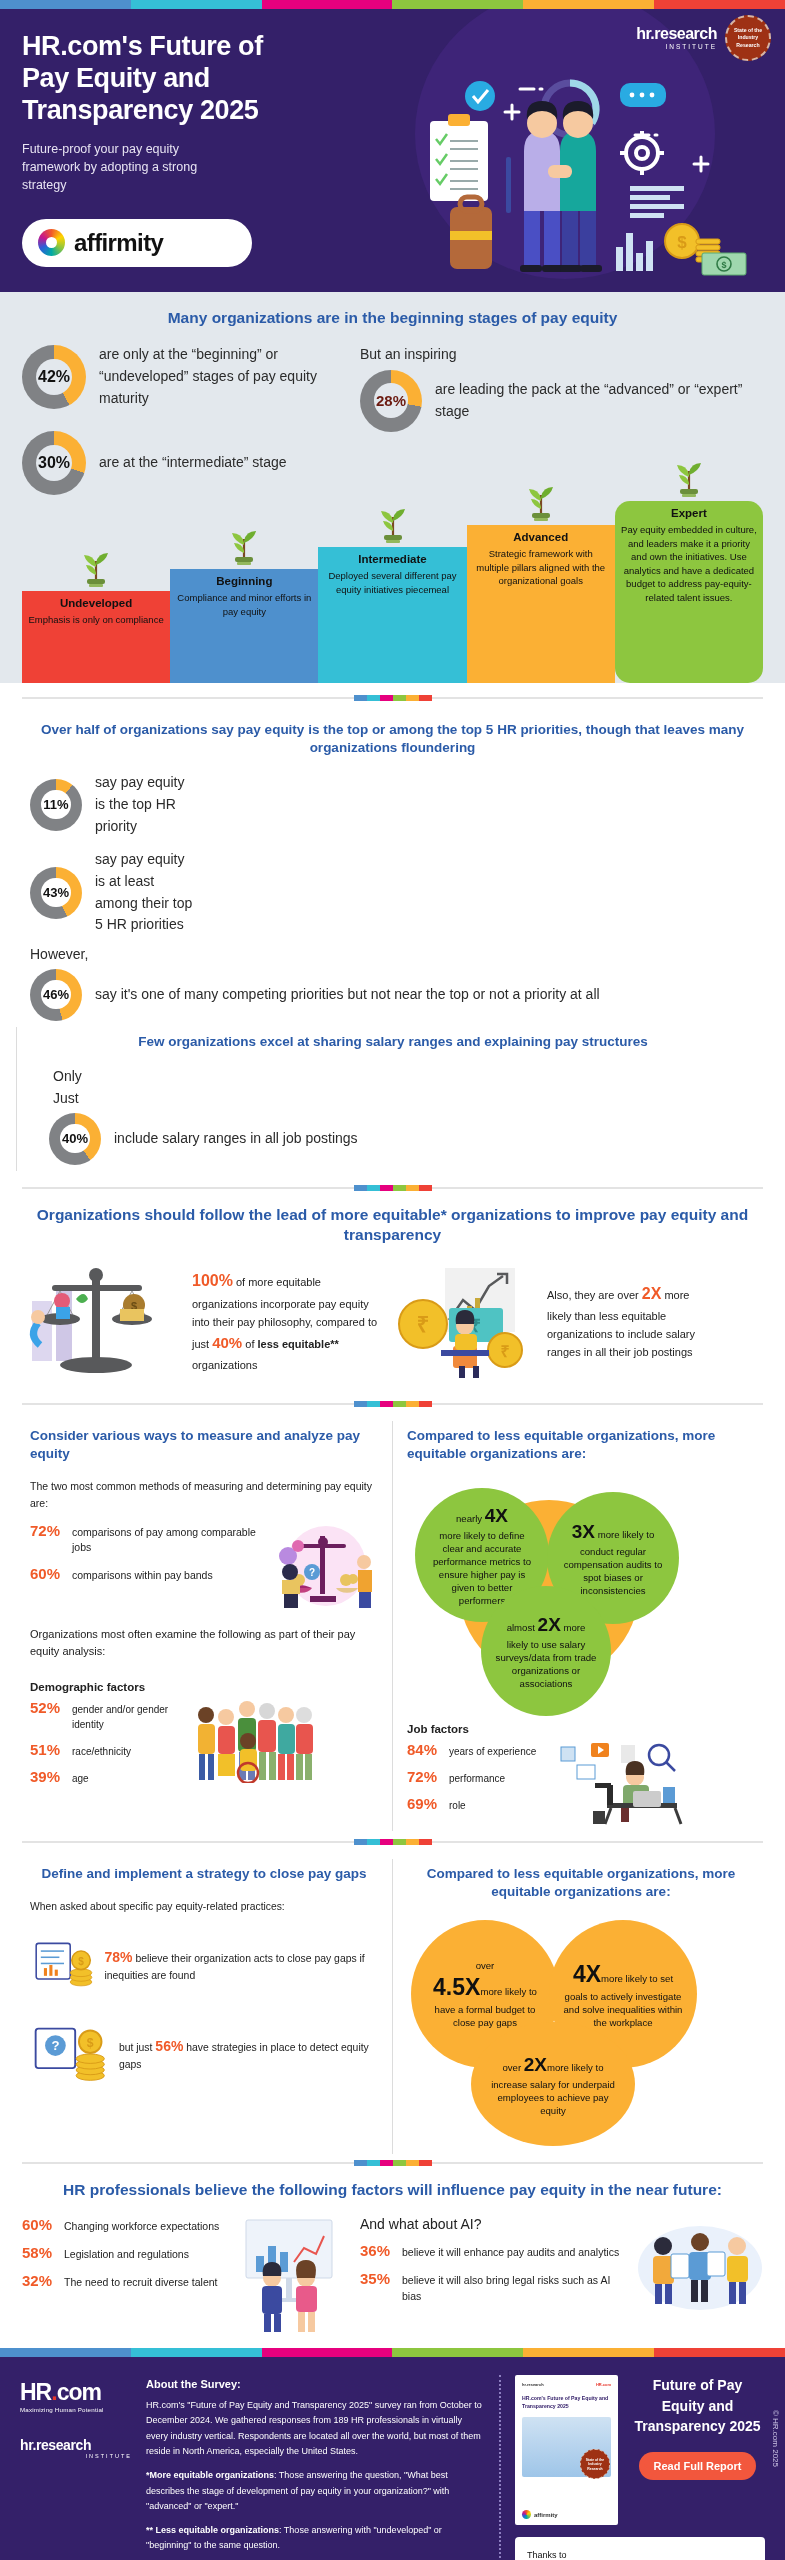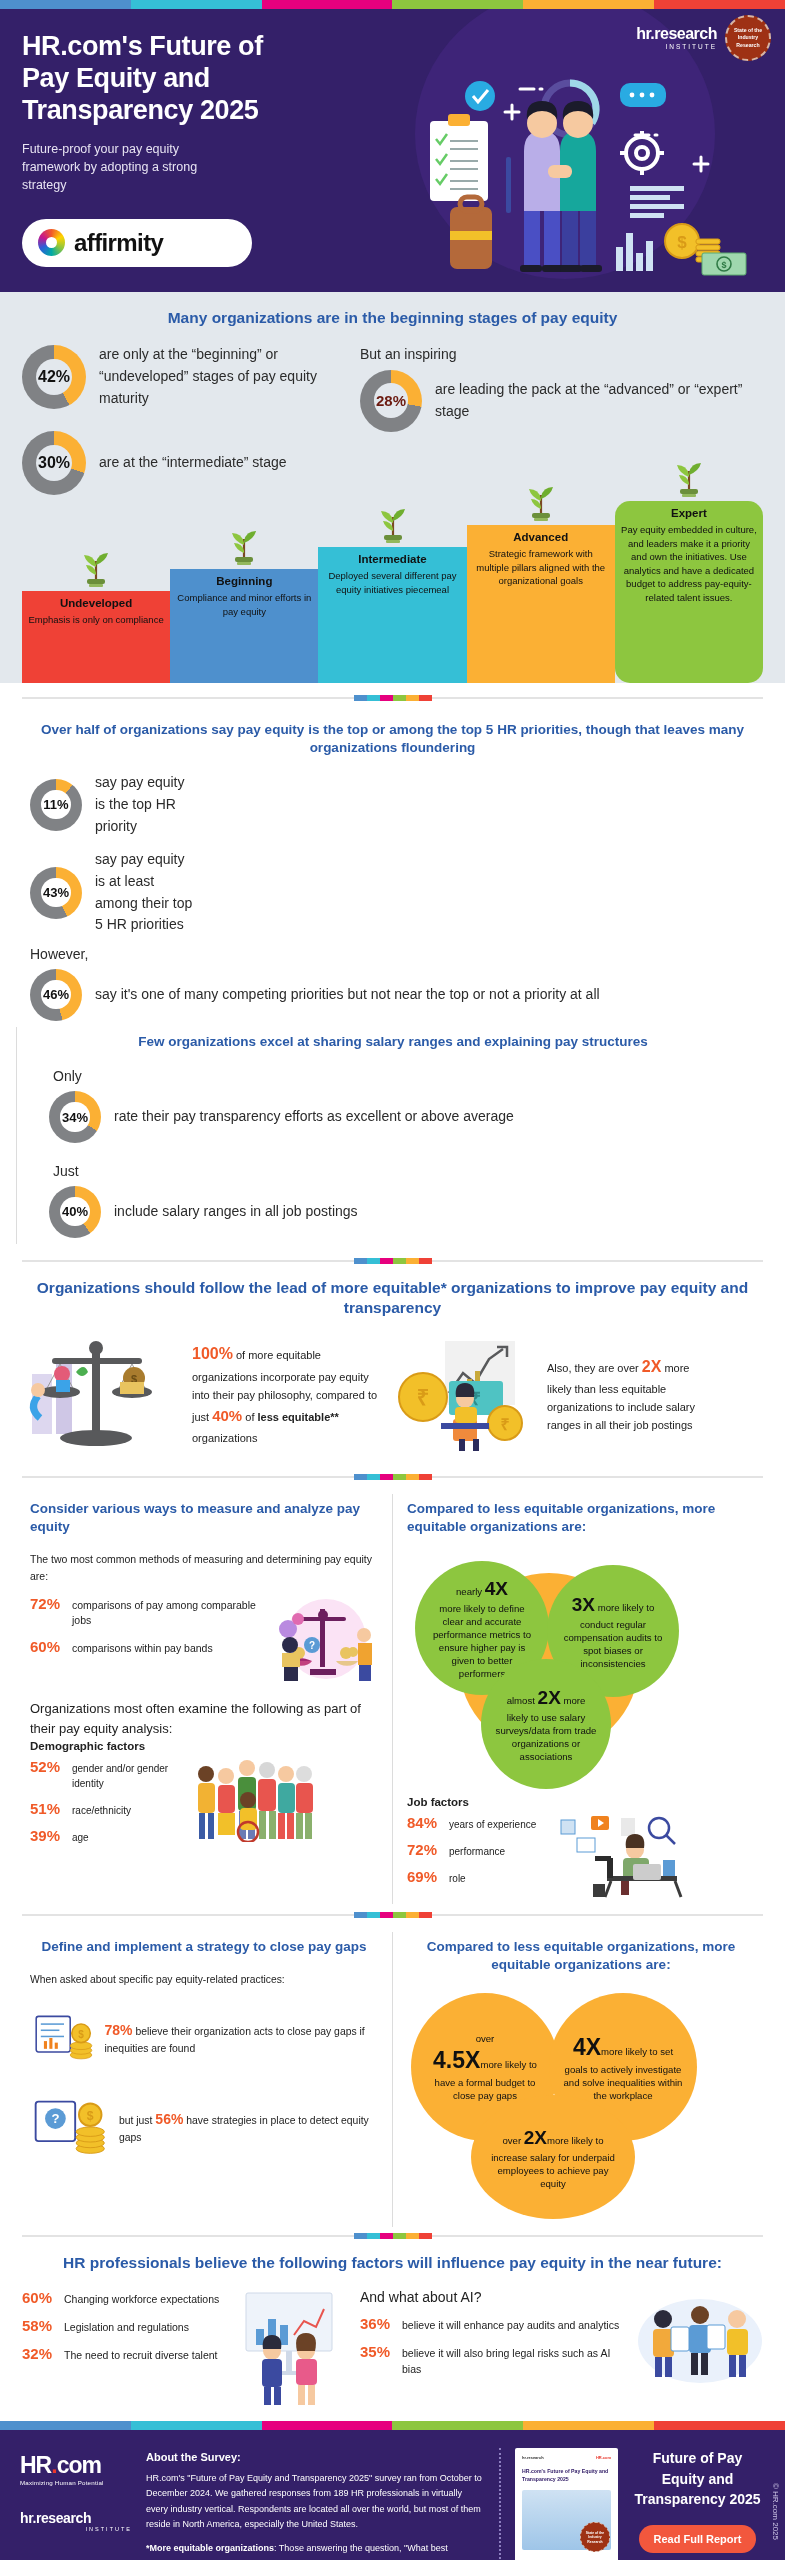--- a/index.html
+++ b/index.html
@@ -357,26 +357,20 @@
         <div class="donut" id="d-p2" style="width: 52px; height: 52px; background: conic-gradient(rgb(251, 176, 52) 0deg, rgb(251, 176, 52) 165.6deg, rgb(128, 130, 133) 165.6deg, rgb(128, 130, 133) 360deg); --hole: #ffffff;">
           <span style="font-size: 13px;">46%</span>
           </div>
         <div class="stat-txt">say it's one of many competing priorities but not near the top or not a priority at all</div>
       </div>
     </div>
 
     <div class="col">
       <div class="sec-title small">Few organizations excel at sharing salary ranges and explaining pay structures</div>
       <div class="stat-txt" style="margin-left:22px">Only</div>
-      <div class="stat-row" style="margin:3px 0 18px 18px;">
-        <div class="donut" id="d-t0" style="width: 52px; height: 52px; background: conic-gradient(rgb(251, 176, 52) 0deg, rgb(251, 176, 52) 122.4deg, rgb(128, 130, 133) 122.4deg, rgb(128, 130, 133) 360deg); --hole: #ffffff;">
-          <span style="font-size: 13px;">34%</span>
-          </div>
-        <div class="stat-txt">rate their pay transparency efforts as excellent or above average</div>
-      </div>
       <div class="stat-txt" style="margin-left:22px">Just</div>
       <div class="stat-row" style="margin:3px 0 0 18px;">
         <div class="donut" id="d-t1" style="width: 52px; height: 52px; background: conic-gradient(rgb(251, 176, 52) 0deg, rgb(251, 176, 52) 144deg, rgb(128, 130, 133) 144deg, rgb(128, 130, 133) 360deg); --hole: #ffffff;">
           <span style="font-size: 13px;">40%</span>
           </div>
         <div class="stat-txt">include salary ranges in all job postings</div>
       </div>
     </div>
   </div>
 
@@ -499,21 +493,21 @@
           <circle cx="24" cy="50" r="8" fill="#2b2b4b"></circle>
           <rect x="16" y="58" width="18" height="14" fill="#e9c45f"></rect>
           <rect x="18" y="72" width="14" height="14" fill="#2b2b4b"></rect>
           <circle cx="46" cy="50" r="8" fill="#5b9bd5"></circle>
           <text x="46" y="54" font-size="10" fill="#fff" text-anchor="middle" font-weight="bold">?</text>
           <circle cx="98" cy="40" r="7" fill="#f6c9a0"></circle>
           <rect x="92" y="48" width="14" height="22" fill="#f0a330"></rect>
           <rect x="93" y="70" width="12" height="16" fill="#3b4aa0"></rect>
         </svg>
       </div>
-      <div style="font-size:13px;line-height:1.6;margin:12px 0 0;">Organizations most often examine the following as part of their pay equity analysis:</div>
+      <div style="font-size:11px;line-height:1.6;margin:12px 0 20px;">Organizations most often examine the following as part of their pay equity analysis:</div>
       <div style="font-weight:bold;font-size:11.5px;margin-bottom:6px;">Demographic factors</div>
       <div style="display:flex;">
         <div style="width:160px" id="demo-list">
             <div class="pct-line">
               <div class="pct-num" style="font-size: 15px;">52%</div>
               <div class="pct-lbl" style="font-size: 10px;">gender and/or gender identity</div>
             </div>
             <div class="pct-line">
               <div class="pct-num" style="font-size: 15px;">51%</div>
               <div class="pct-lbl" style="font-size: 10px;">race/ethnicity</div>

